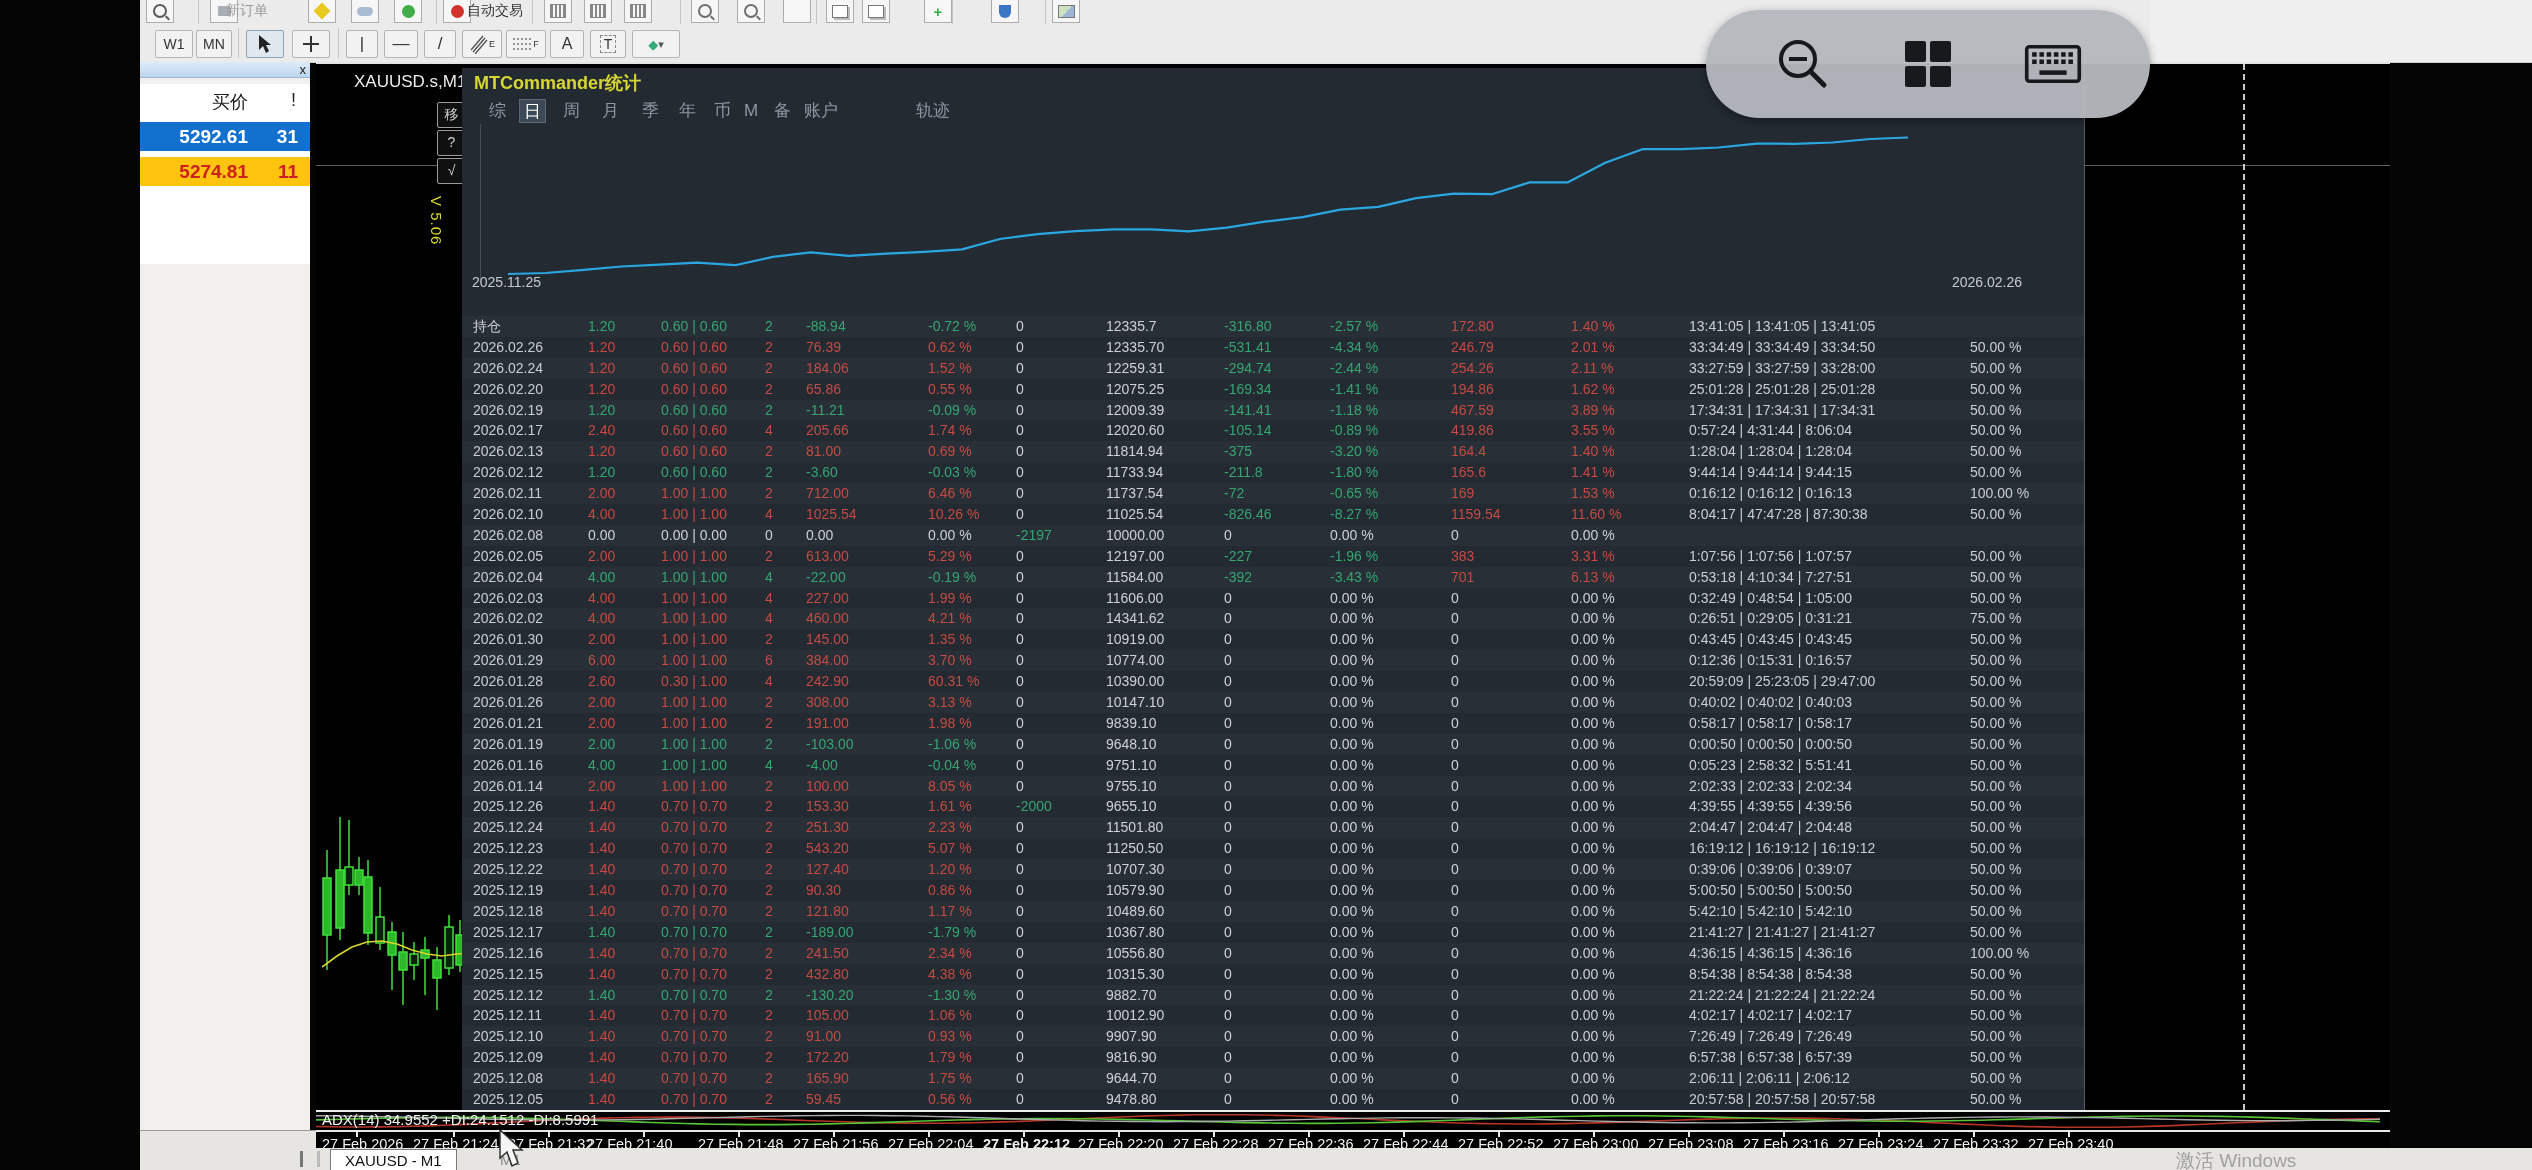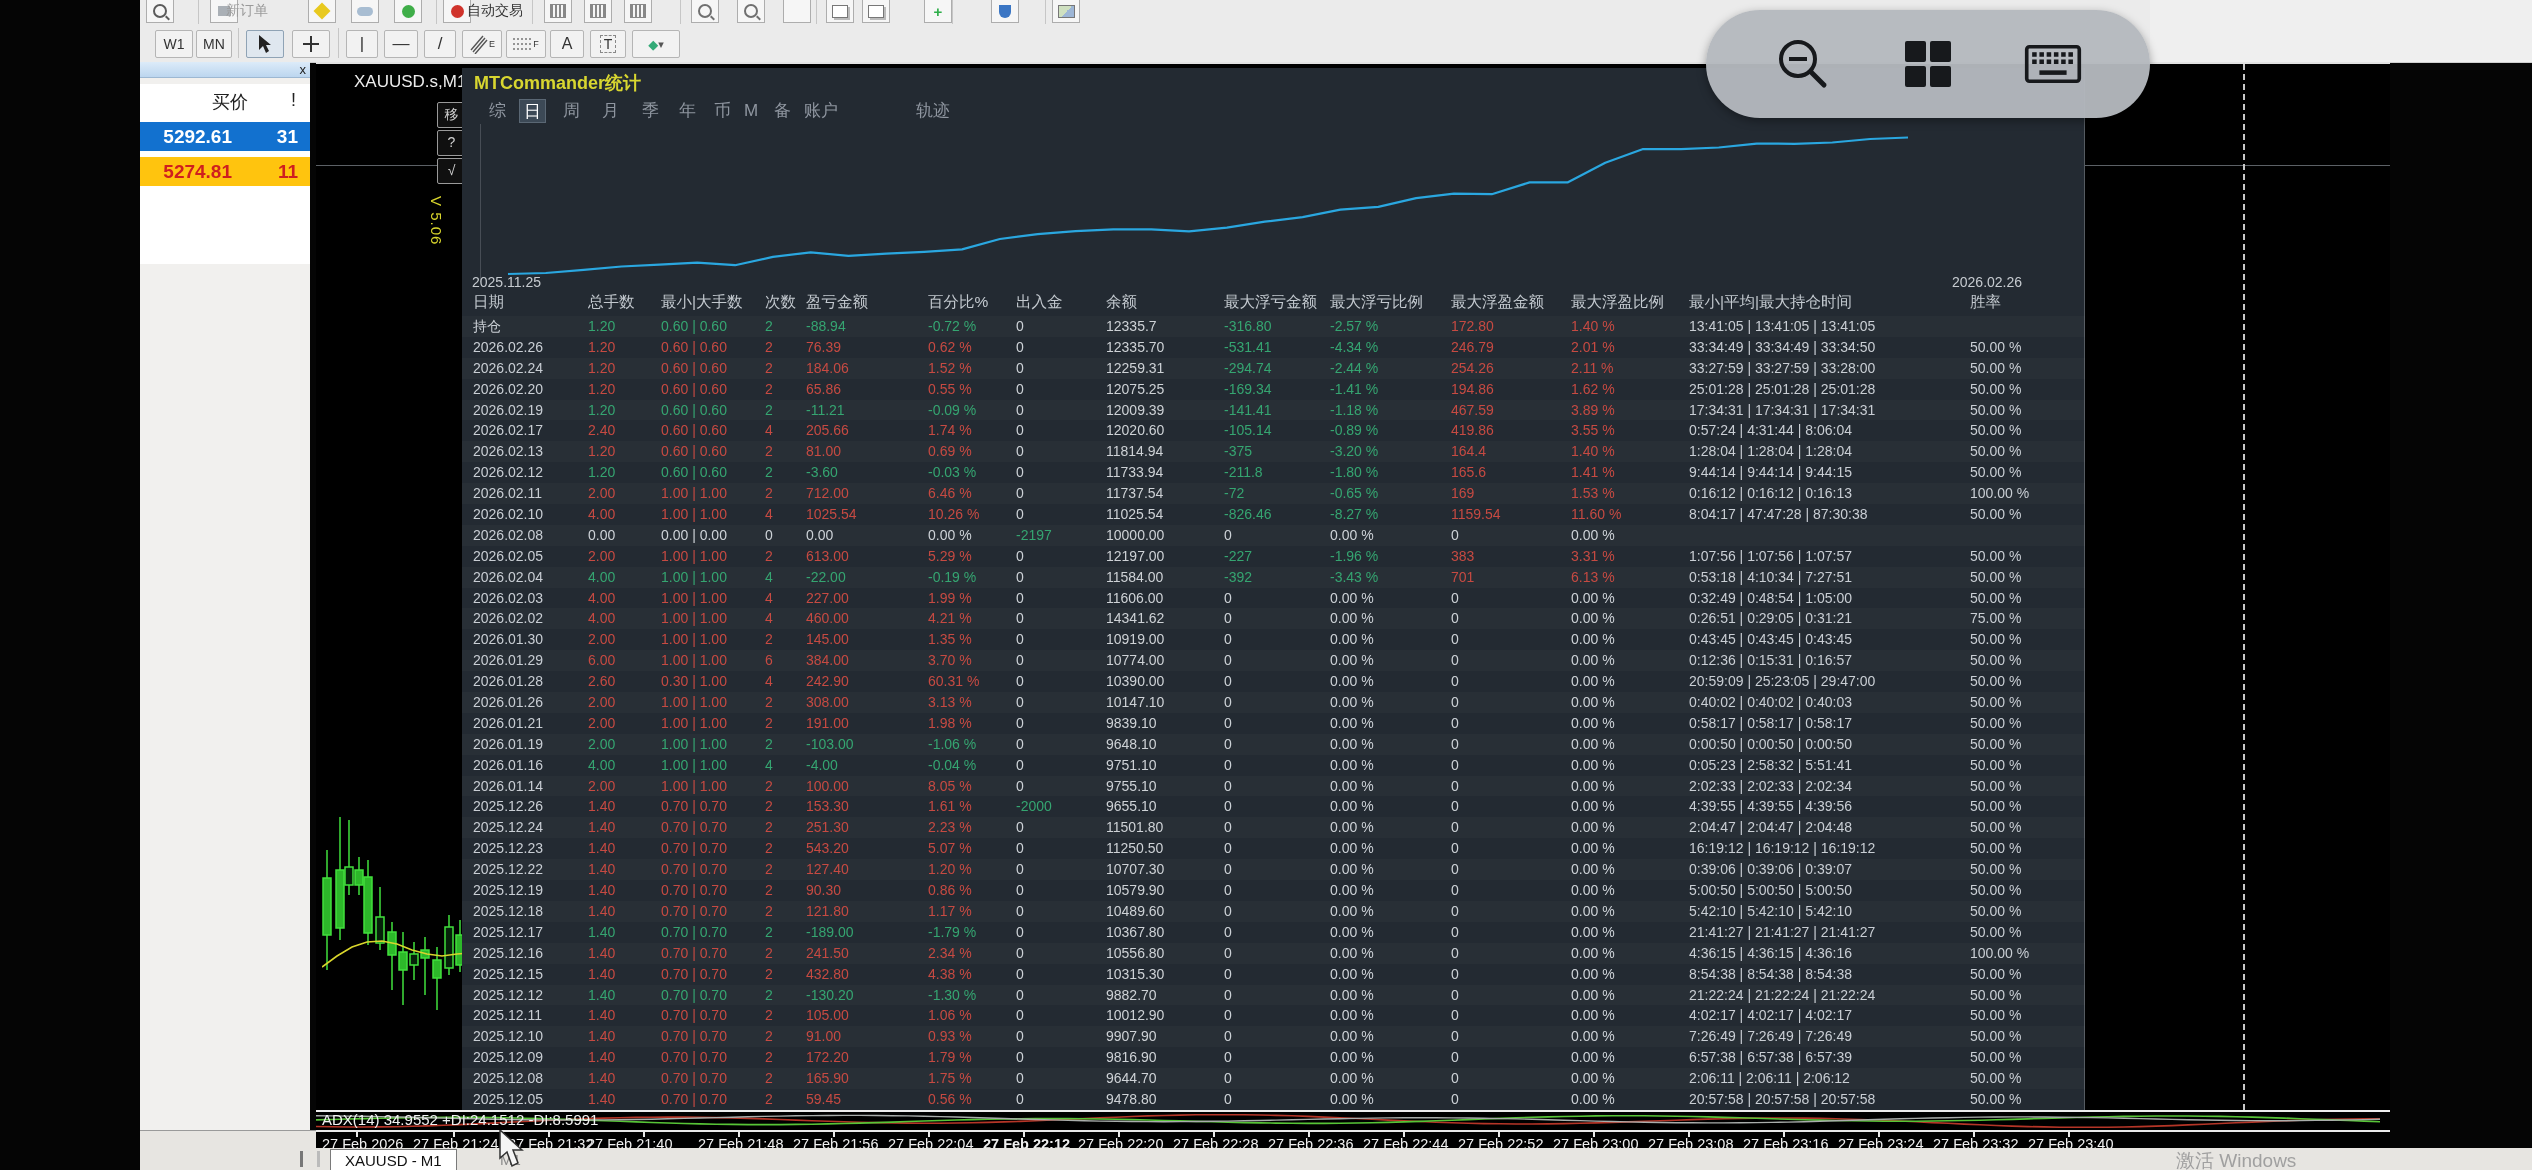--- a/index.html
+++ b/index.html
@@ -34,21 +34,21 @@
   
   #quotes{left:140px;top:62px;width:170px;height:1068px;background:#f1f0ee;}
   #quotes .titlebar{position:absolute;left:0;top:0;width:100%;height:15px;
     background:linear-gradient(#dcebf9,#bcd6ef);border-bottom:1px solid #9db8d2;}
   #quotes .close{position:absolute;right:4px;top:0px;font-size:13px;color:#222;line-height:15px;}
   #quotes .qhead{position:absolute;top:22px;left:0;width:100%;height:34px;background:#fff;
     font-size:18px;color:#222;}
   #quotes .qhead .h1{position:absolute;right:62px;top:6px;}
   #quotes .qhead .h2{position:absolute;right:14px;top:6px;}
   .qrow{position:absolute;left:0;width:100%;height:29px;font-size:19px;font-weight:bold;}
-  .qrow .price{position:absolute;right:78px;top:4px;}
+  .qrow .price{position:absolute;right:62px;top:4px;}
   .qrow .cnt{position:absolute;right:12px;top:4px;}
   #qwhite{position:absolute;top:22px;left:0;width:100%;height:180px;background:#fff;}
 
   
   #chartwin{left:316px;top:62px;width:2074px;height:1088px;background:#000;border-top:2px solid #e3e3e3;box-sizing:border-box;}
   #symlabel{left:38px;top:8px;color:#ececec;font-size:17px;}
   #minbox{left:166px;top:5px;width:26px;height:22px;background:#141414;border:1px solid #8a8a8a;
     color:#ddd;text-align:center;line-height:20px;font-size:15px;}
   .sidebtn{position:absolute;left:121px;width:27px;height:24px;background:#101010;border:1px solid #9a9a9a;
     color:#d0d0d0;text-align:center;line-height:22px;font-size:14px;border-radius:2px;}
@@ -293,36 +293,20 @@
           <div class="ptab" style="left: 450px;">轨迹</div>
         </div>
 
       <svg id="curve" class="abs" width="1590" height="158" viewBox="0 0 1590 158">
           <line x1="0.5" y1="0" x2="0.5" y2="158" stroke="#474d55" stroke-width="1"></line>
           <polyline points="28.0,150.0 65.8,149.0 103.7,145.8 141.5,142.5 179.4,140.7 217.2,138.7 255.0,141.2 292.9,132.9 330.7,128.3 368.5,131.9 406.4,129.6 444.2,127.8 482.1,125.4 519.9,115.0 557.7,110.1 595.6,107.2 633.4,105.3 671.2,105.3 709.1,107.3 746.9,103.7 784.8,97.7 822.6,93.1 860.4,85.7 898.3,82.9 936.1,74.1 973.9,69.7 1011.8,70.2 1049.6,58.4 1087.5,58.4 1125.3,38.7 1163.1,25.0 1201.0,25.1 1238.8,23.5 1276.6,19.6 1314.5,19.8 1352.3,18.5 1390.2,15.0 1428.0,13.5 " fill="none" stroke="#2aa7e0" stroke-width="2.2" stroke-linejoin="round"></polyline>
         </svg>
       <span class="datelabel" style="left:10px;">2025.11.25</span>
       <span class="datelabel" style="left:1490px;">2026.02.26</span>
 
-      <div id="phead" class="abs">
-          <div class="c c0" style="color: rgb(195, 201, 207);">日期</div>
-          <div class="c c1" style="color: rgb(195, 201, 207);">总手数</div>
-          <div class="c c2" style="color: rgb(195, 201, 207);">最小|大手数</div>
-          <div class="c c3" style="color: rgb(195, 201, 207);">次数</div>
-          <div class="c c4" style="color: rgb(195, 201, 207);">盈亏金额</div>
-          <div class="c c5" style="color: rgb(195, 201, 207);">百分比%</div>
-          <div class="c c6" style="color: rgb(195, 201, 207);">出入金</div>
-          <div class="c c7" style="color: rgb(195, 201, 207);">余额</div>
-          <div class="c c8" style="color: rgb(195, 201, 207);">最大浮亏金额</div>
-          <div class="c c9" style="color: rgb(195, 201, 207);">最大浮亏比例</div>
-          <div class="c c10" style="color: rgb(195, 201, 207);">最大浮盈金额</div>
-          <div class="c c11" style="color: rgb(195, 201, 207);">最大浮盈比例</div>
-          <div class="c c12" style="color: rgb(195, 201, 207);">最小|平均|最大持仓时间</div>
-          <div class="c c13" style="color: rgb(195, 201, 207);">胜率</div>
-        </div>
       <div id="prows" class="abs">
           <div class="trow">
             <div class="c c0 ">持仓</div>
             <div class="c c1 green">1.20</div>
             <div class="c c2 green">0.60 | 0.60</div>
             <div class="c c3 green">2</div>
             <div class="c c4 green">-88.94</div>
             <div class="c c5 green">-0.72 %</div>
             <div class="c c6 plain">0</div>
             <div class="c c7 ">12335.7</div>

